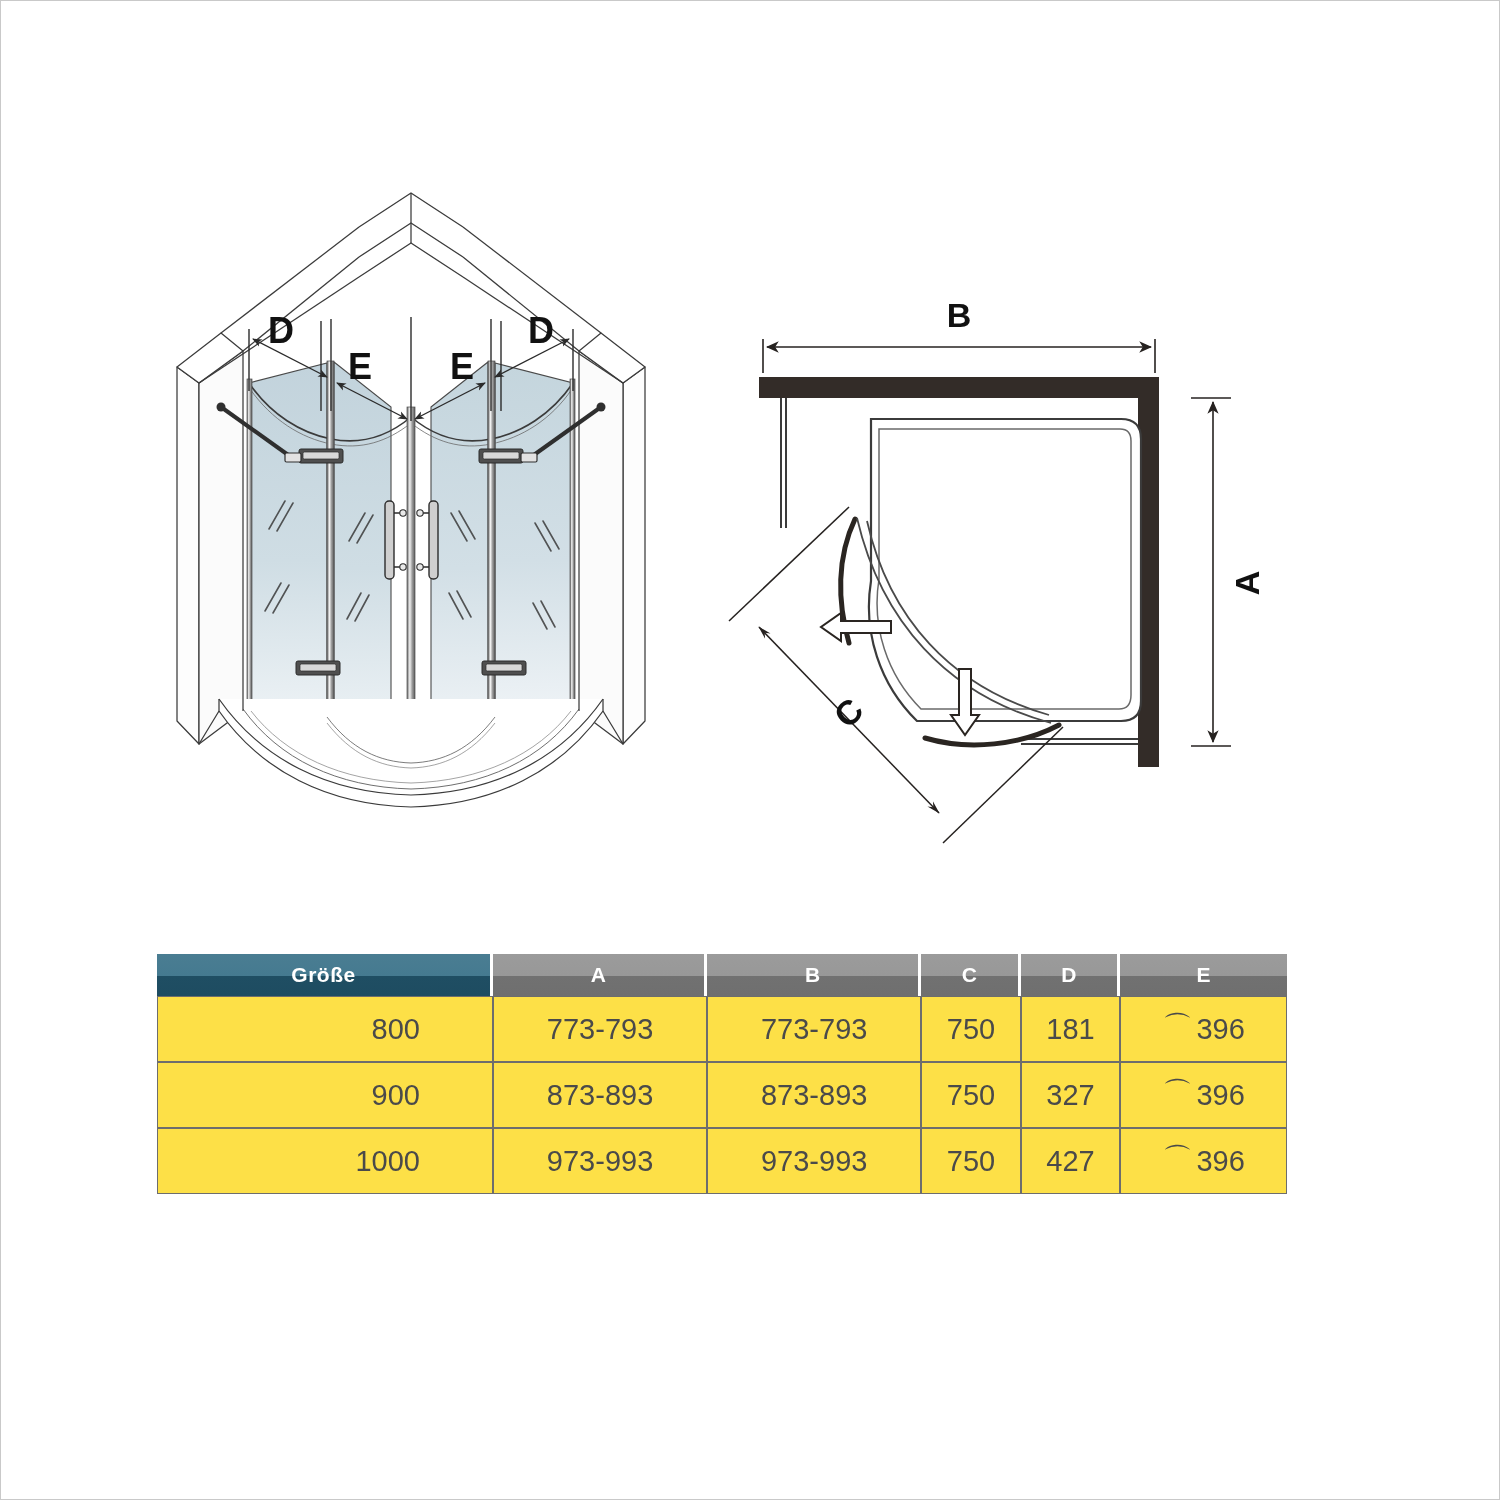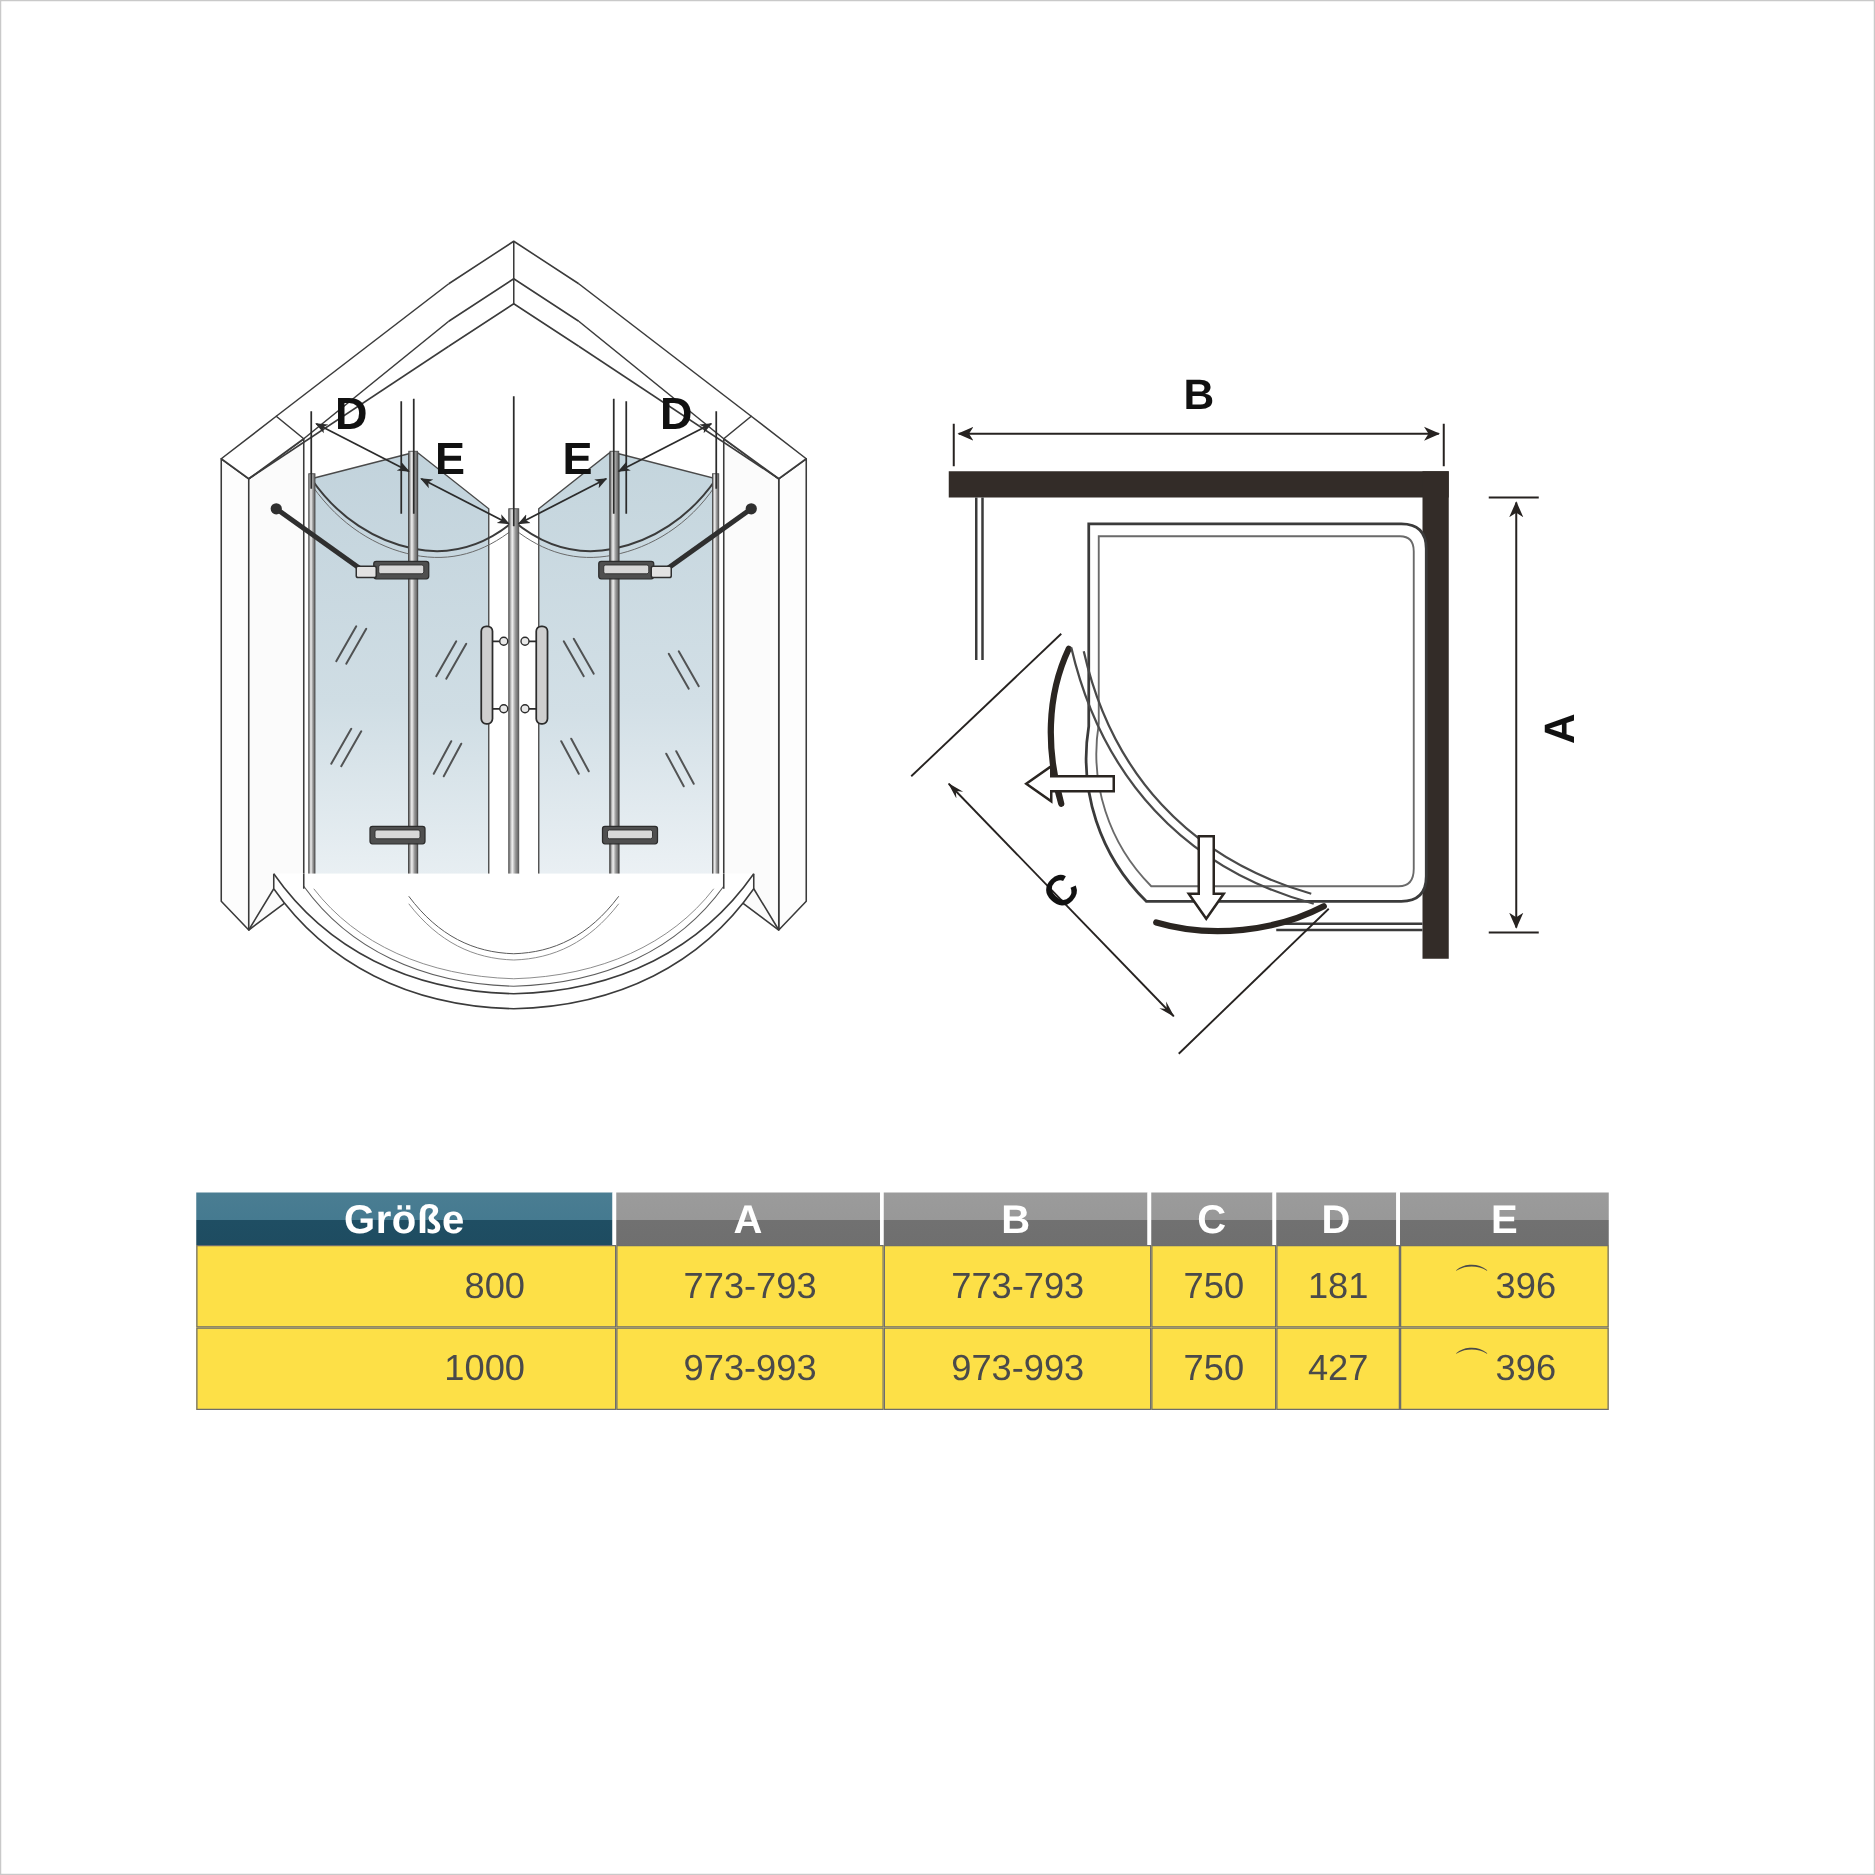--- a/index.html
+++ b/index.html
@@ -28,21 +28,21 @@
     left:156px;top:953px;
     width:1130px;
     border-collapse:separate;
     border-spacing:0;
     font-size:26px;
   }
   #spec-table th{
     height:42px;
     color:#ffffff;
     font-weight:bold;
-    font-size:32px;
+    font-size:21px;
     letter-spacing:.5px;
     padding:0;
     border:0;
     text-align:center;
     vertical-align:middle;
     position:relative;
   }
   #spec-table th.size-head{
     background:linear-gradient(to bottom,#4a7d92 0%,#457a90 52%,#1f4e63 53%,#1e4c61 100%);
     width:262px;
@@ -340,20 +340,28 @@
     <tbody>
       <tr>
         <td class="size-cell">800</td>
         <td>773-793</td>
         <td>773-793</td>
         <td>750</td>
         <td>181</td>
         <td><span class="arc-sym">⌒</span><span>396</span></td>
       </tr>
       <tr>
+        <td class="size-cell">900</td>
+        <td>873-893</td>
+        <td>873-893</td>
+        <td>750</td>
+        <td>327</td>
+        <td><span class="arc-sym">⌒</span><span>396</span></td>
+      </tr>
+      <tr>
         <td class="size-cell">1000</td>
         <td>973-993</td>
         <td>973-993</td>
         <td>750</td>
         <td>427</td>
         <td><span class="arc-sym">⌒</span><span>396</span></td>
       </tr>
     </tbody>
   </table>
 

